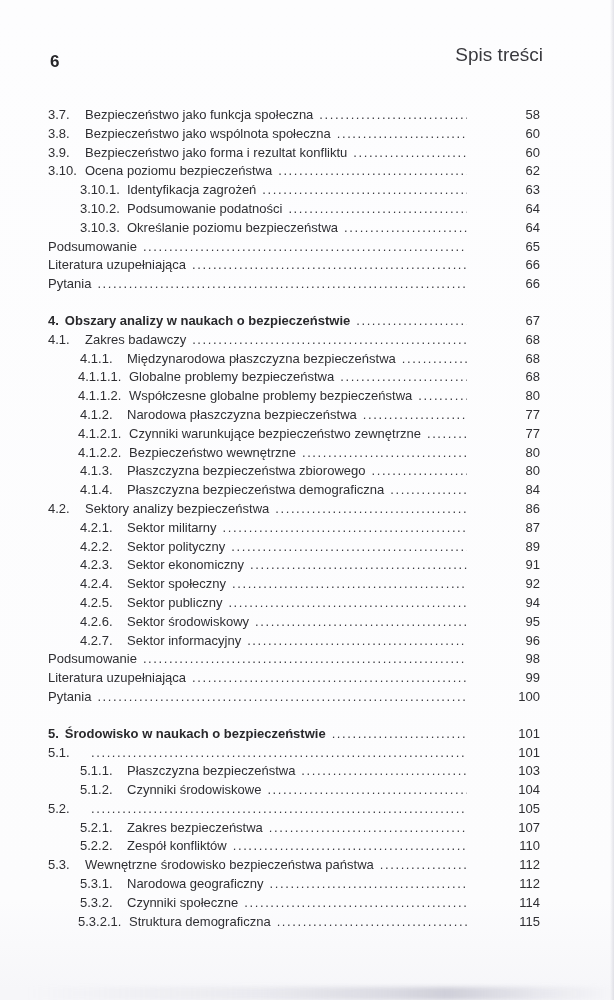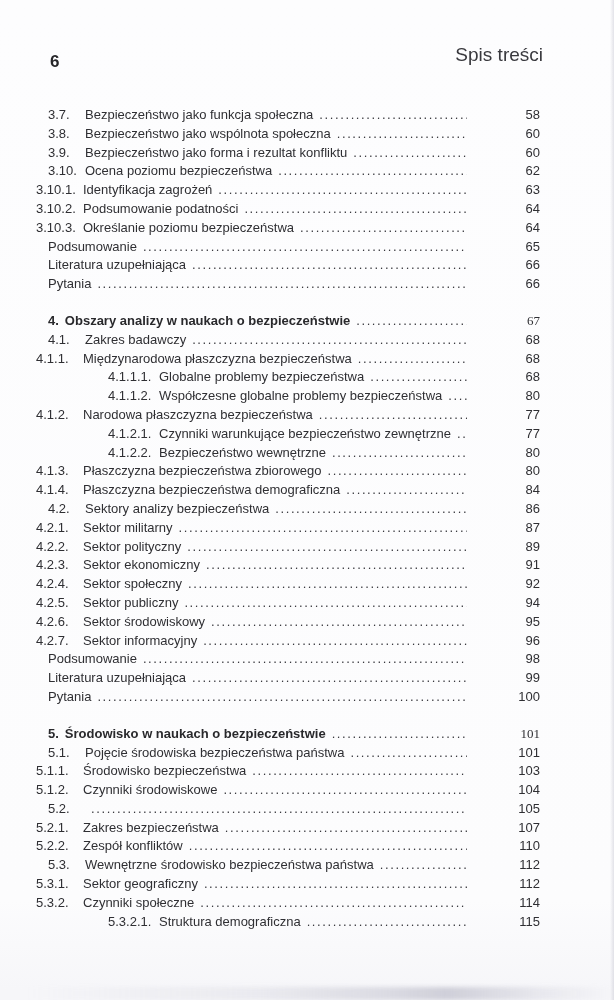--- a/index.html
+++ b/index.html
@@ -53,29 +53,29 @@
   .title { flex:none; white-space:nowrap; }
   .leader{
     flex:1 1 0; min-width:8px; overflow:hidden; white-space:nowrap;
     letter-spacing:1.6px; margin:0 3px 0 6px; color:#3a3a3f;
   }
   .pg    { flex:none; min-width:30px; text-align:right;margin-left:40px; }
 
   .l0 { padding-left:48px; }
   .l0 .num, .l0 .title { font-weight:700; color:#29292c; }
   .l0 .num { margin-right:6px; }
-  .l0 .pg  { font-weight:400;font-family:Liberation Serif, serif; }
+  .l0 .pg  { font-weight:400; }
 
   .l1 { padding-left:48px; }
   .l1 .num { min-width:37px; }
 
-  .l2 { padding-left:36px;justify-content:space-between; }
+  .l2 { padding-left:80px;justify-content:space-between; }
   .l2 .num { min-width:47px; }
 
-  .l3 { padding-left:108px; }
+  .l3 { padding-left:78px; }
   .l3 .num { min-width:51px; }
 
   .row.nonum .num { min-width:0; margin:0; }
 </style>
 </head>
 <body>
 
 <div class="page">
   <div class="hdr">
     <div class="pageno">6</div>
@@ -275,27 +275,26 @@
       </div>
       <div class="section">
         <div class="row l0">
     <span class="num">5.</span>
     <span class="title">Środowisko w naukach o bezpieczeństwie</span>
     <span class="leader">......................................................................................................................................................</span>
     <span class="pg">101</span>
   </div>
         <div class="row l1">
     <span class="num">5.1.</span>
-    <span class="title">Pojęcie środowiska bezpieczeństwa państwa</span>
     <span class="leader">......................................................................................................................................................</span>
     <span class="pg">101</span>
   </div>
         <div class="row l2">
     <span class="num">5.1.1.</span>
-    <span class="title">Środowisko bezpieczeństwa</span>
+    <span class="title">Płaszczyzna bezpieczeństwa</span>
     <span class="leader">......................................................................................................................................................</span>
     <span class="pg">103</span>
   </div>
         <div class="row l2">
     <span class="num">5.1.2.</span>
     <span class="title">Czynniki środowiskowe</span>
     <span class="leader">......................................................................................................................................................</span>
     <span class="pg">104</span>
   </div>
         <div class="row l1">
@@ -316,21 +315,21 @@
     <span class="pg">110</span>
   </div>
         <div class="row l1">
     <span class="num">5.3.</span>
     <span class="title">Wewnętrzne środowisko bezpieczeństwa państwa</span>
     <span class="leader">......................................................................................................................................................</span>
     <span class="pg">112</span>
   </div>
         <div class="row l2">
     <span class="num">5.3.1.</span>
-    <span class="title">Sektor geograficzny</span>
+    <span class="title">Narodowa geograficzny</span>
     <span class="leader">......................................................................................................................................................</span>
     <span class="pg">112</span>
   </div>
         <div class="row l2">
     <span class="num">5.3.2.</span>
     <span class="title">Czynniki społeczne</span>
     <span class="leader">......................................................................................................................................................</span>
     <span class="pg">114</span>
   </div>
         <div class="row l3">

